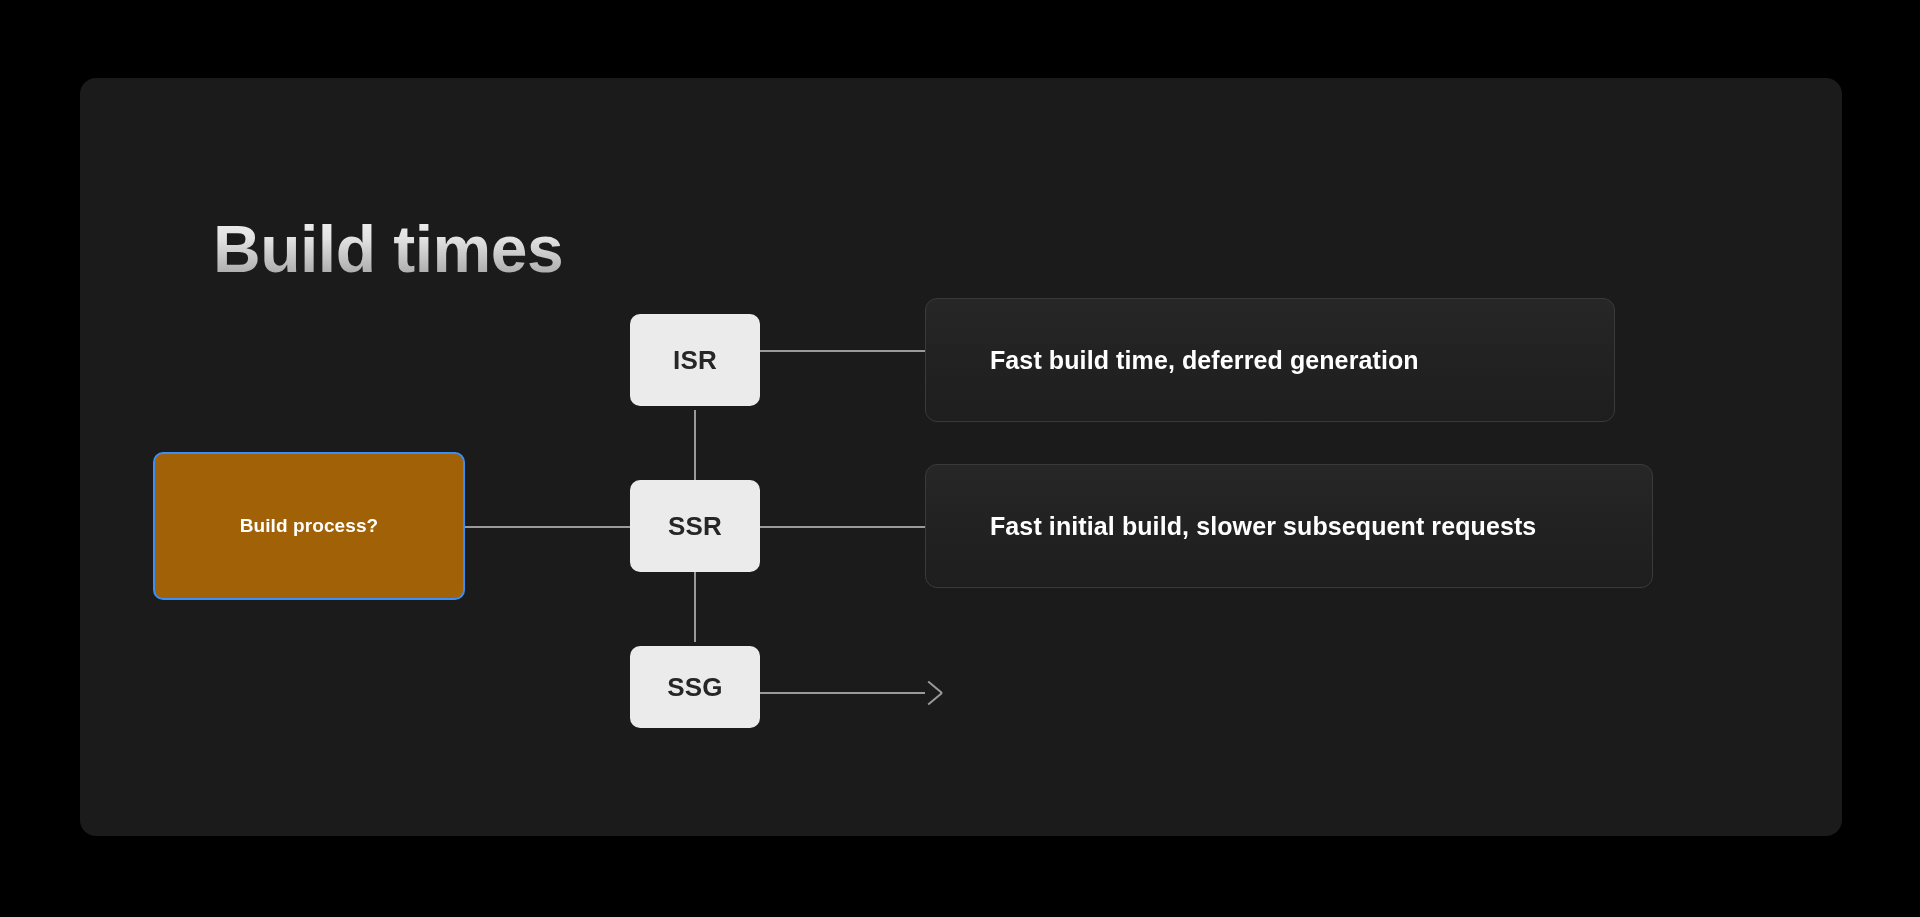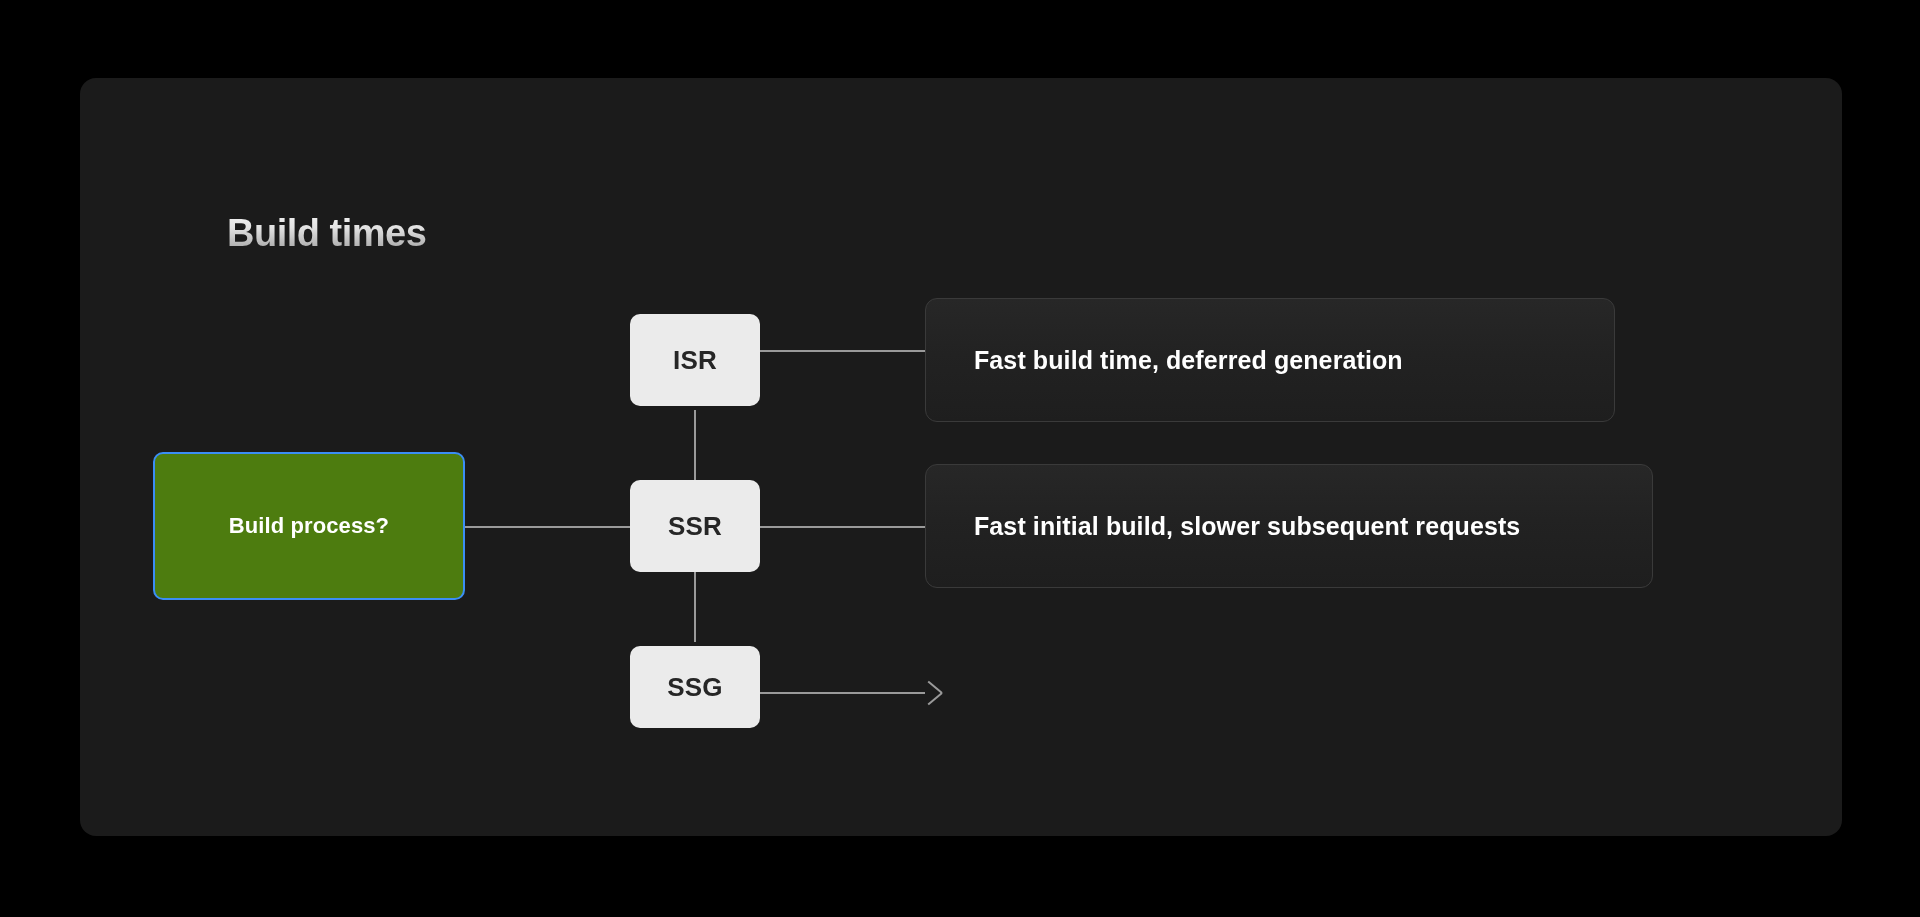--- a/index.html
+++ b/index.html
@@ -28,46 +28,46 @@
     top: 78px;
     width: 1762px;
     height: 758px;
     background: #1b1b1b;
     border-radius: 16px;
   }
 
   
   #title {
     position: absolute;
-    left: 147px;
+    left: 133px;
     top: 135px;
-    font-size: 38px;
+    font-size: 66px;
     font-weight: bold;
     letter-spacing: -0.5px;
     line-height: 1.1;
     background: linear-gradient(180deg, #f2f2f2 0%, #e2e2e2 35%, #b9b9b9 72%, #9a9a9a 100%);
     -webkit-background-clip: text;
     background-clip: text;
     color: transparent;
     -webkit-text-fill-color: transparent;
     white-space: nowrap;
   }
 
   
   .node-root {
     position: absolute;
     display: flex;
     align-items: center;
     justify-content: center;
-    background: #4d7c0f;
+    background: #a16207;
     border: 2px solid #3b8ef5;
     border-radius: 10px;
     box-sizing: border-box;
     color: #ffffff;
-    font-size: 22px;
+    font-size: 19px;
     font-weight: bold;
     letter-spacing: 0.1px;
   }
 
   
   .node-option {
     position: absolute;
     display: flex;
     align-items: center;
     justify-content: center;
@@ -86,21 +86,21 @@
     display: flex;
     align-items: center;
     background: linear-gradient(180deg, #272727 0%, #222222 45%, #1e1e1e 100%);
     border: 1px solid #3a3a3a;
     border-radius: 12px;
     box-sizing: border-box;
     color: #ffffff;
     font-size: 25px;
     font-weight: bold;
     letter-spacing: 0.1px;
-    padding-left: 48px;
+    padding-left: 64px;
   }
 
   
   .edge-h {
     position: absolute;
     height: 2px;
     background: #9a9a9a;
   }
   .edge-v {
     position: absolute;

